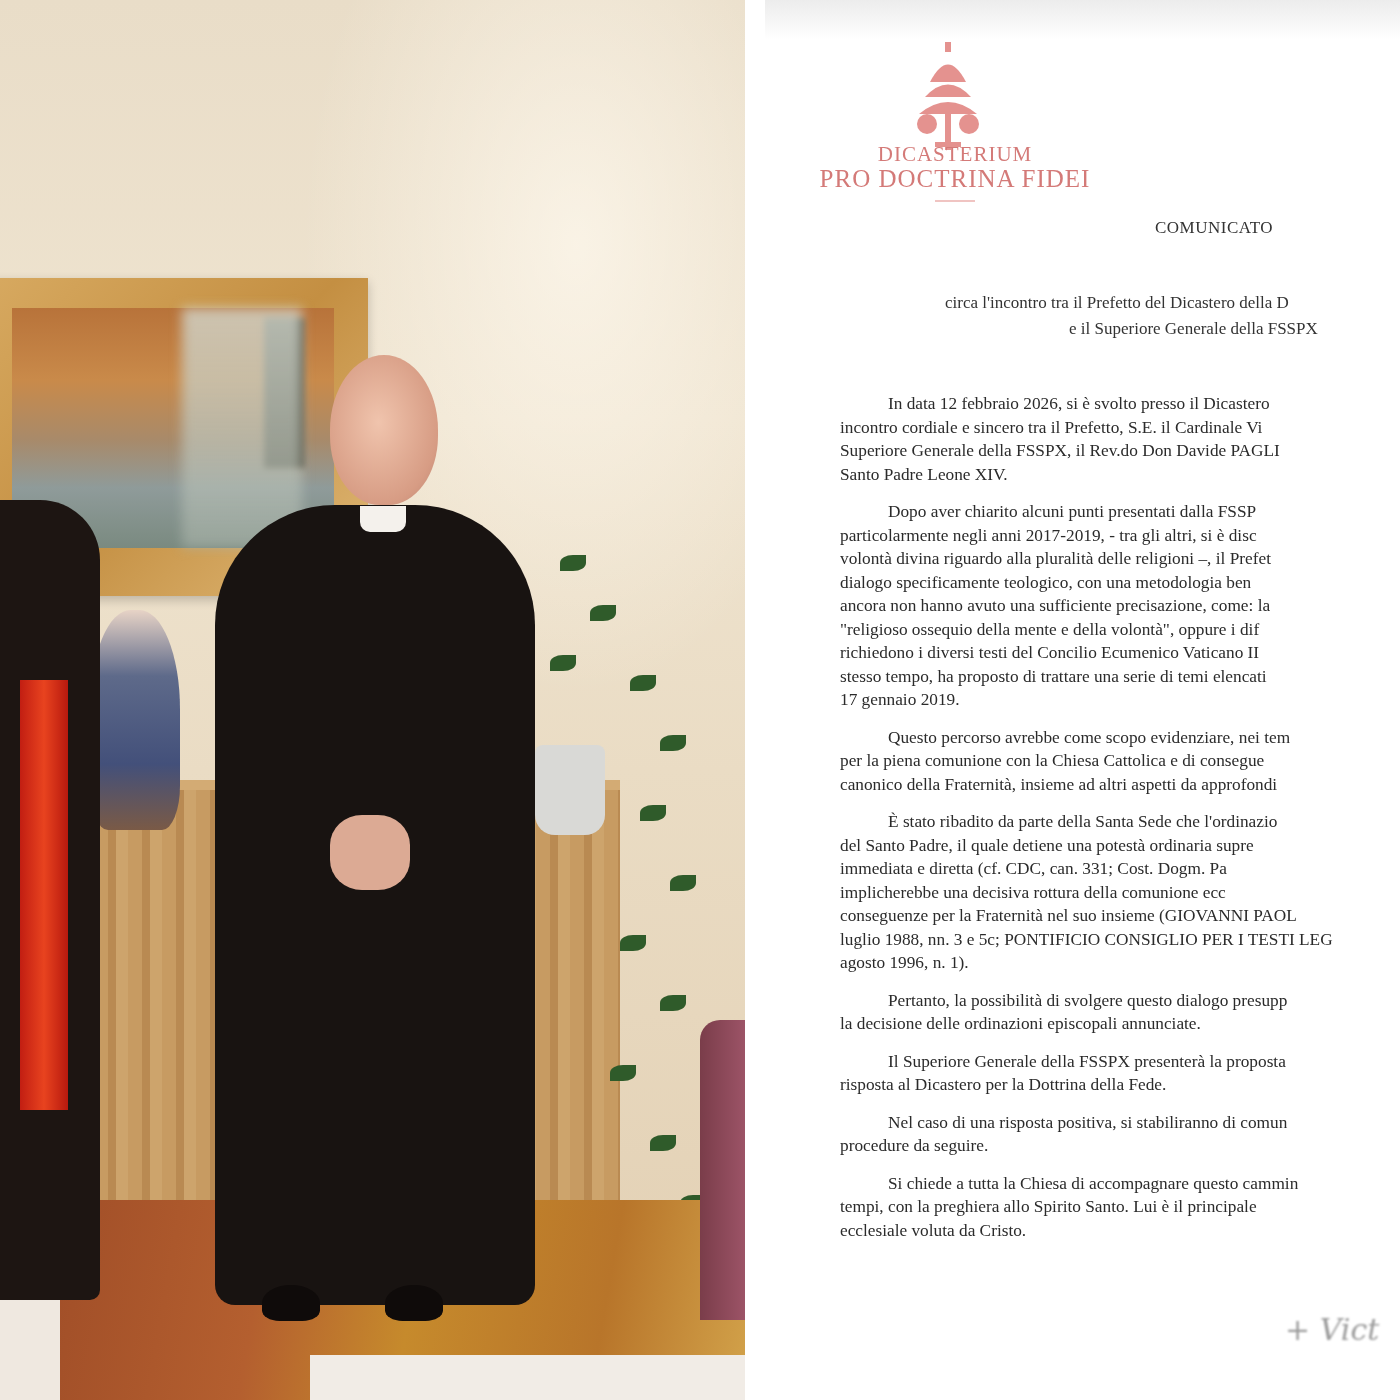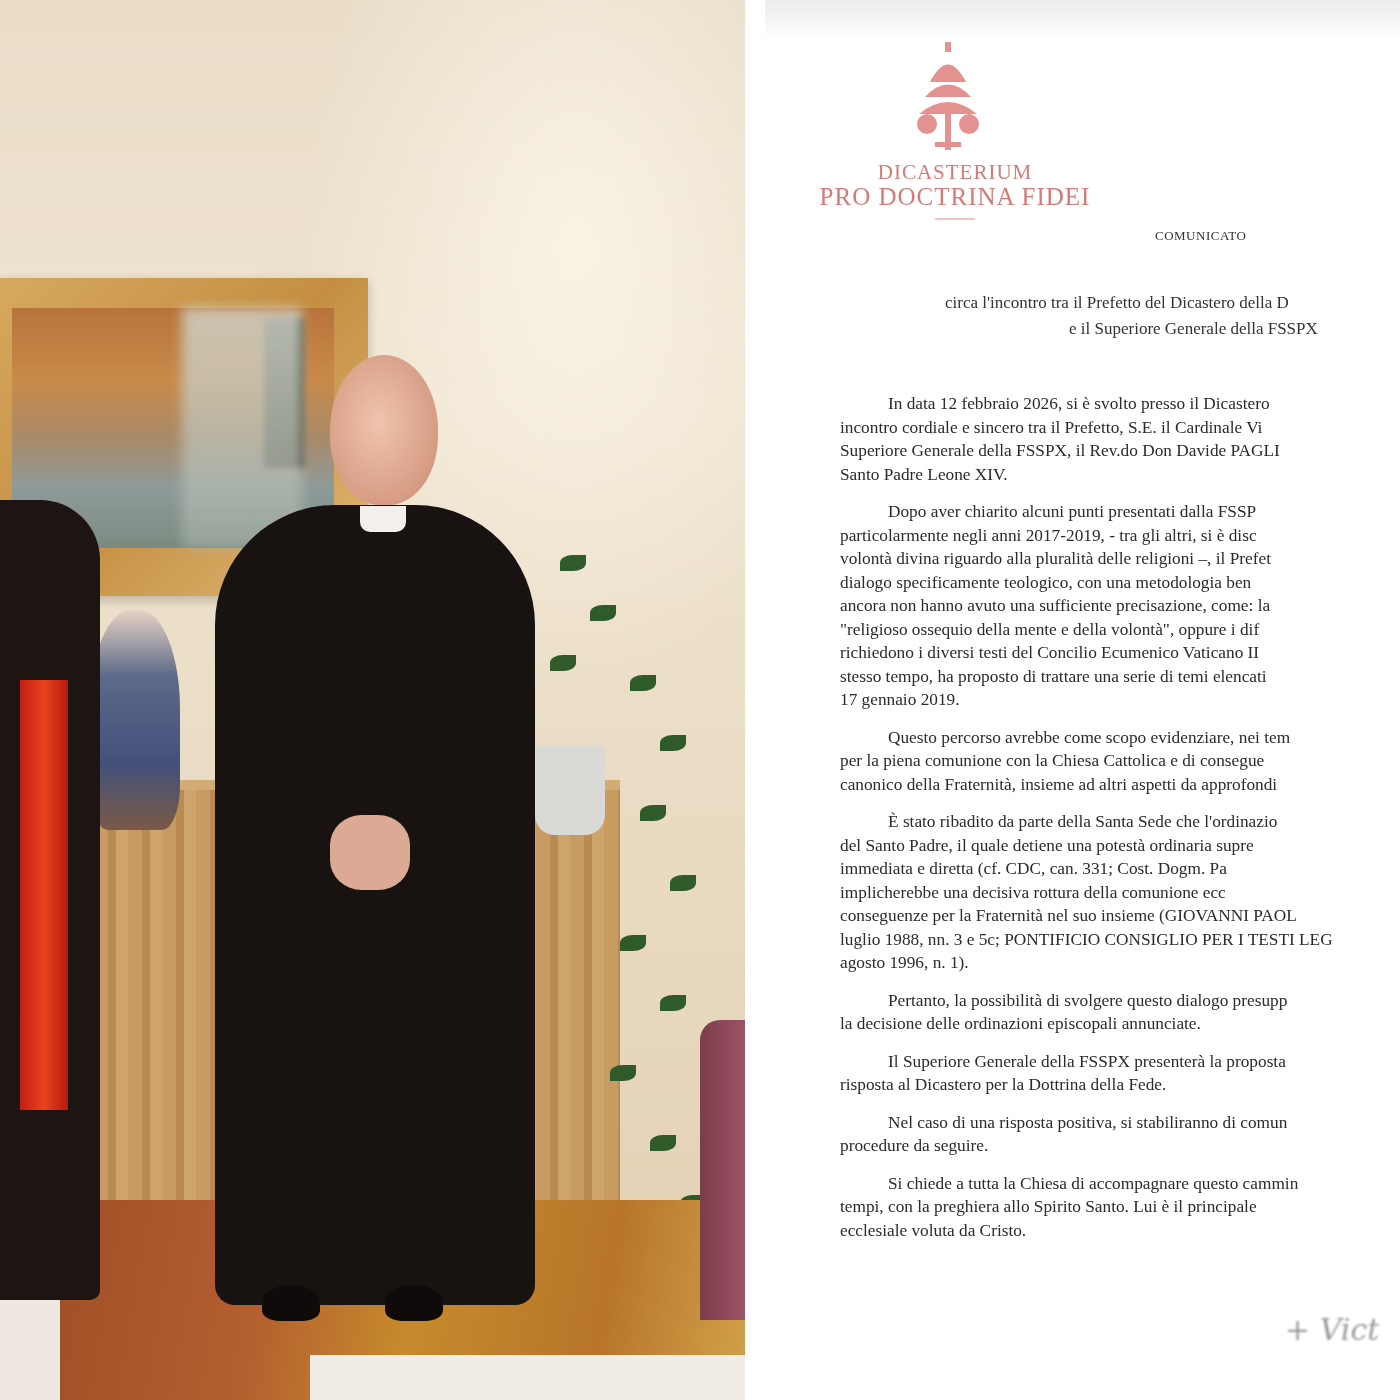--- a/index.html
+++ b/index.html
@@ -37,25 +37,25 @@
   .pot{position:absolute;left:535px;top:745px;width:70px;height:90px;background:#d9d9d6;border-radius:8px 8px 20px 20px;}
   .plant{position:absolute;left:520px;top:545px;width:200px;height:740px;}
   .leaf{position:absolute;width:26px;height:16px;background:#2f5b2a;border-radius:50% 0;}
   .chair{position:absolute;left:700px;top:1020px;width:50px;height:300px;background:linear-gradient(90deg,#7a3d4a,#a0566a);border-radius:20px 0 0 0;}
   .divider{position:absolute;left:745px;top:0;width:20px;height:1400px;background:#ffffff;}
 
   
   .doc{position:absolute;left:765px;top:0;width:635px;height:1400px;background:#fff;overflow:hidden;}
   .doc-topshade{position:absolute;left:0;top:0;width:635px;height:40px;background:linear-gradient(180deg,#ececec,#ffffff);}
   .emblem{position:absolute;left:140px;top:42px;width:86px;height:110px;}
-  .dicast{position:absolute;left:40px;top:160px;width:300px;text-align:center;color:#d47a78;letter-spacing:1px;}
+  .dicast{position:absolute;left:40px;top:142px;width:300px;text-align:center;color:#d47a78;letter-spacing:1px;}
   .dicast .l1{font-size:21px;line-height:24px;}
   .dicast .l2{font-size:25px;line-height:26px;}
   .dicast .rule{margin:8px auto 0;width:40px;height:2px;background:#f0c4c2;}
-  .title{position:absolute;left:390px;top:228px;font-size:13px;color:#333;letter-spacing:.5px;}
+  .title{position:absolute;left:390px;top:218px;font-size:17px;color:#333;letter-spacing:.5px;}
   .subtitle{position:absolute;left:180px;top:290px;width:480px;font-size:17px;line-height:26px;color:#333;white-space:nowrap;}
   .subtitle .s2{padding-left:124px;}
   .body{position:absolute;left:75px;top:392px;width:620px;font-size:17.3px;line-height:23.5px;color:#2b2b2b;}
   .para{margin:0 0 14px 0;}
   .para .line{display:block;white-space:nowrap;}
   .para .line.first{padding-left:48px;}
   .sig{position:absolute;left:520px;top:1312px;font-size:30px;color:#9a9a9a;font-style:italic;font-family:"DejaVu Serif",serif;filter:blur(1px);}
 </style>
 </head>
 <body>

